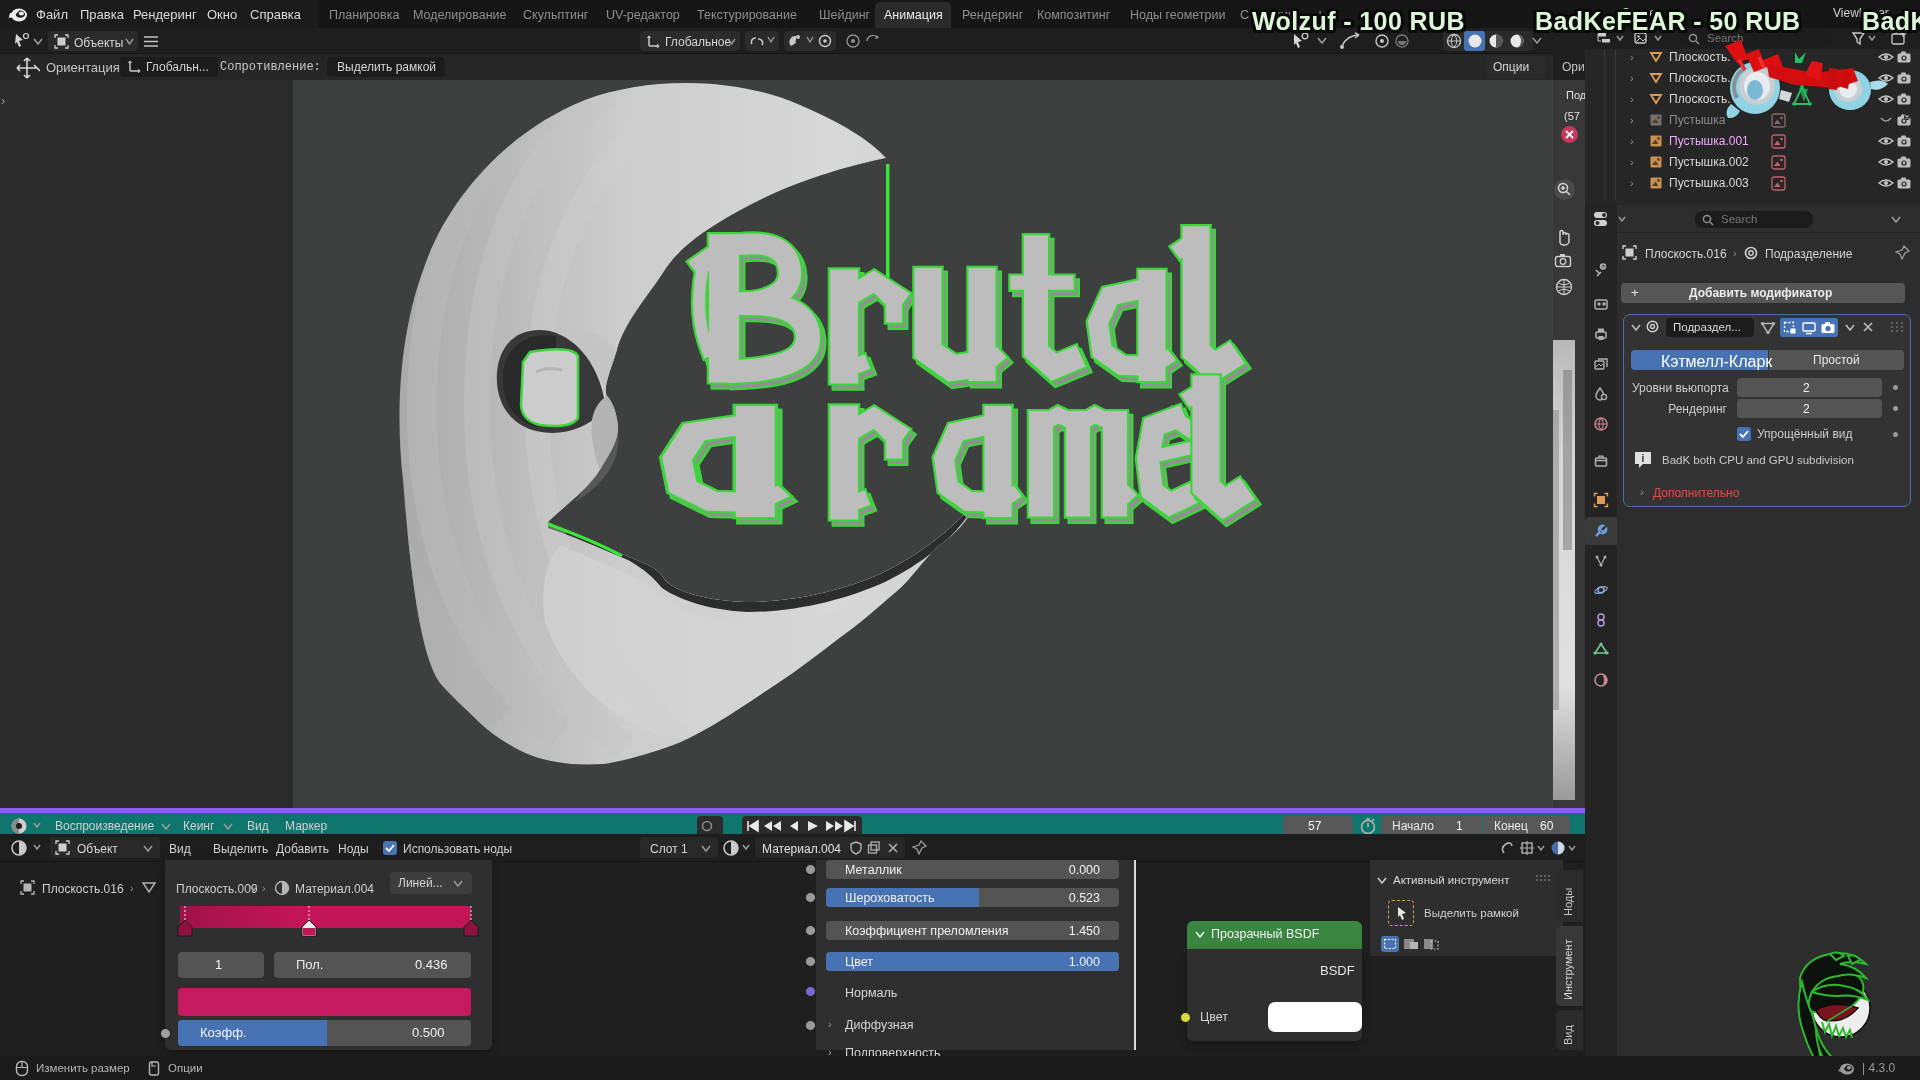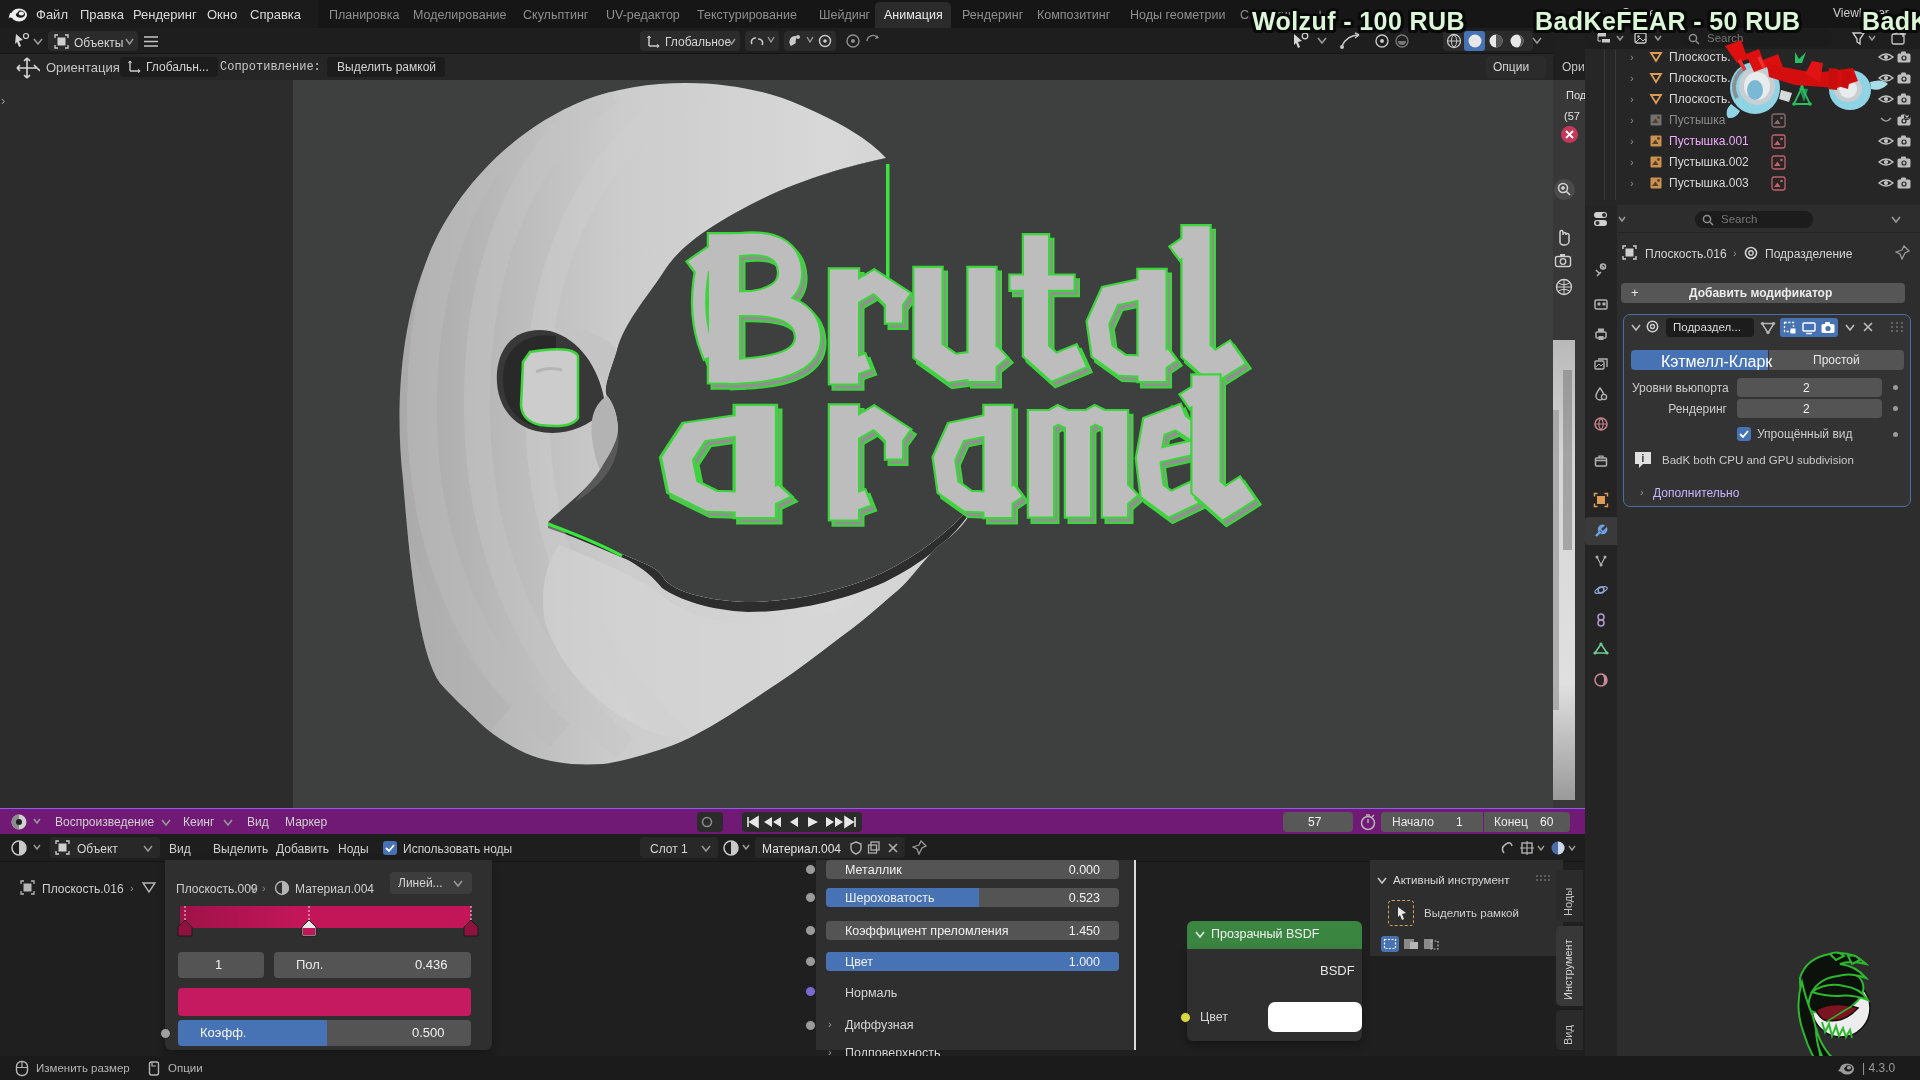--- a/index.html
+++ b/index.html
@@ -798,24 +798,24 @@
     <div class="txt" style="left:172px;top:222px;font-size:12px;color:#cccccc;">Упрощённый вид</div>
     <div class="abs" style="left:308px;top:180px;width:5px;height:5px;background:#9a9a9a;border-radius:50%;"></div>
     <div class="abs" style="left:308px;top:201px;width:5px;height:5px;background:#9a9a9a;border-radius:50%;"></div>
     <div class="abs" style="left:308px;top:227px;width:5px;height:5px;background:#9a9a9a;border-radius:50%;"></div>
     <svg class="abs" style="left:48px;top:245px;" width="20" height="20" viewBox="0 0 20 20">
       <path d="M2,2 L18,2 L18,14 L10,14 L6,18 L6,14 L2,14 Z" fill="#e0e0e0"></path>
       <text x="10" y="11.5" font-size="10" font-weight="bold" fill="#2d2d2d" text-anchor="middle" font-family="Liberation Sans">i</text>
     </svg>
     <div class="txt" style="left:77px;top:249px;font-size:11.5px;color:#c9c9c9;">BadK both CPU and GPU subdivision</div>
     <div class="txt" style="left:55px;top:281px;font-size:11px;color:#9a9a9a;">›</div>
-    <div class="txt" style="left:68px;top:281px;font-size:12px;color:#c4b5fd;">Дополнительно</div>
+    <div class="txt" style="left:68px;top:281px;font-size:12px;color:#ef4444;">Дополнительно</div>
   </div>
 
-  <div class="abs" id="timeline" style="left:0;top:808px;width:1585px;height:26px;background:#701a75;border-top:1px solid #8b5cf6;">
+  <div class="abs" id="timeline" style="left:0;top:808px;width:1585px;height:26px;background:#0f766e;border-top:5px solid #8b5cf6;">
     <svg class="abs" style="left:10px;top:4px" width="34" height="18" viewBox="0 0 34 18">
       <circle cx="9" cy="9" r="7.5" fill="#d0d0d0"></circle>
         <path d="M9,1.5 a7.5,7.5 0 0 0 0,15 Z" fill="#8a8a8a"></path>
         <circle cx="9" cy="9" r="3" fill="#1e1e1e"></circle>
       <path d="M24,6 l3,4 l3,-4" fill="none" stroke="#9a9a9a" stroke-width="1.5"></path>
     </svg>
     <div class="txt" style="left:55px;top:6px;font-size:12px;color:#d0d0d0;">Воспроизведение</div>
     <svg class="abs" style="left:160px;top:10px" width="12" height="8" viewBox="0 0 12 8">
         <path d="M2,1 l4,5 l4,-5" fill="none" stroke="#9a9a9a" stroke-width="1.5"></path>
       </svg>

